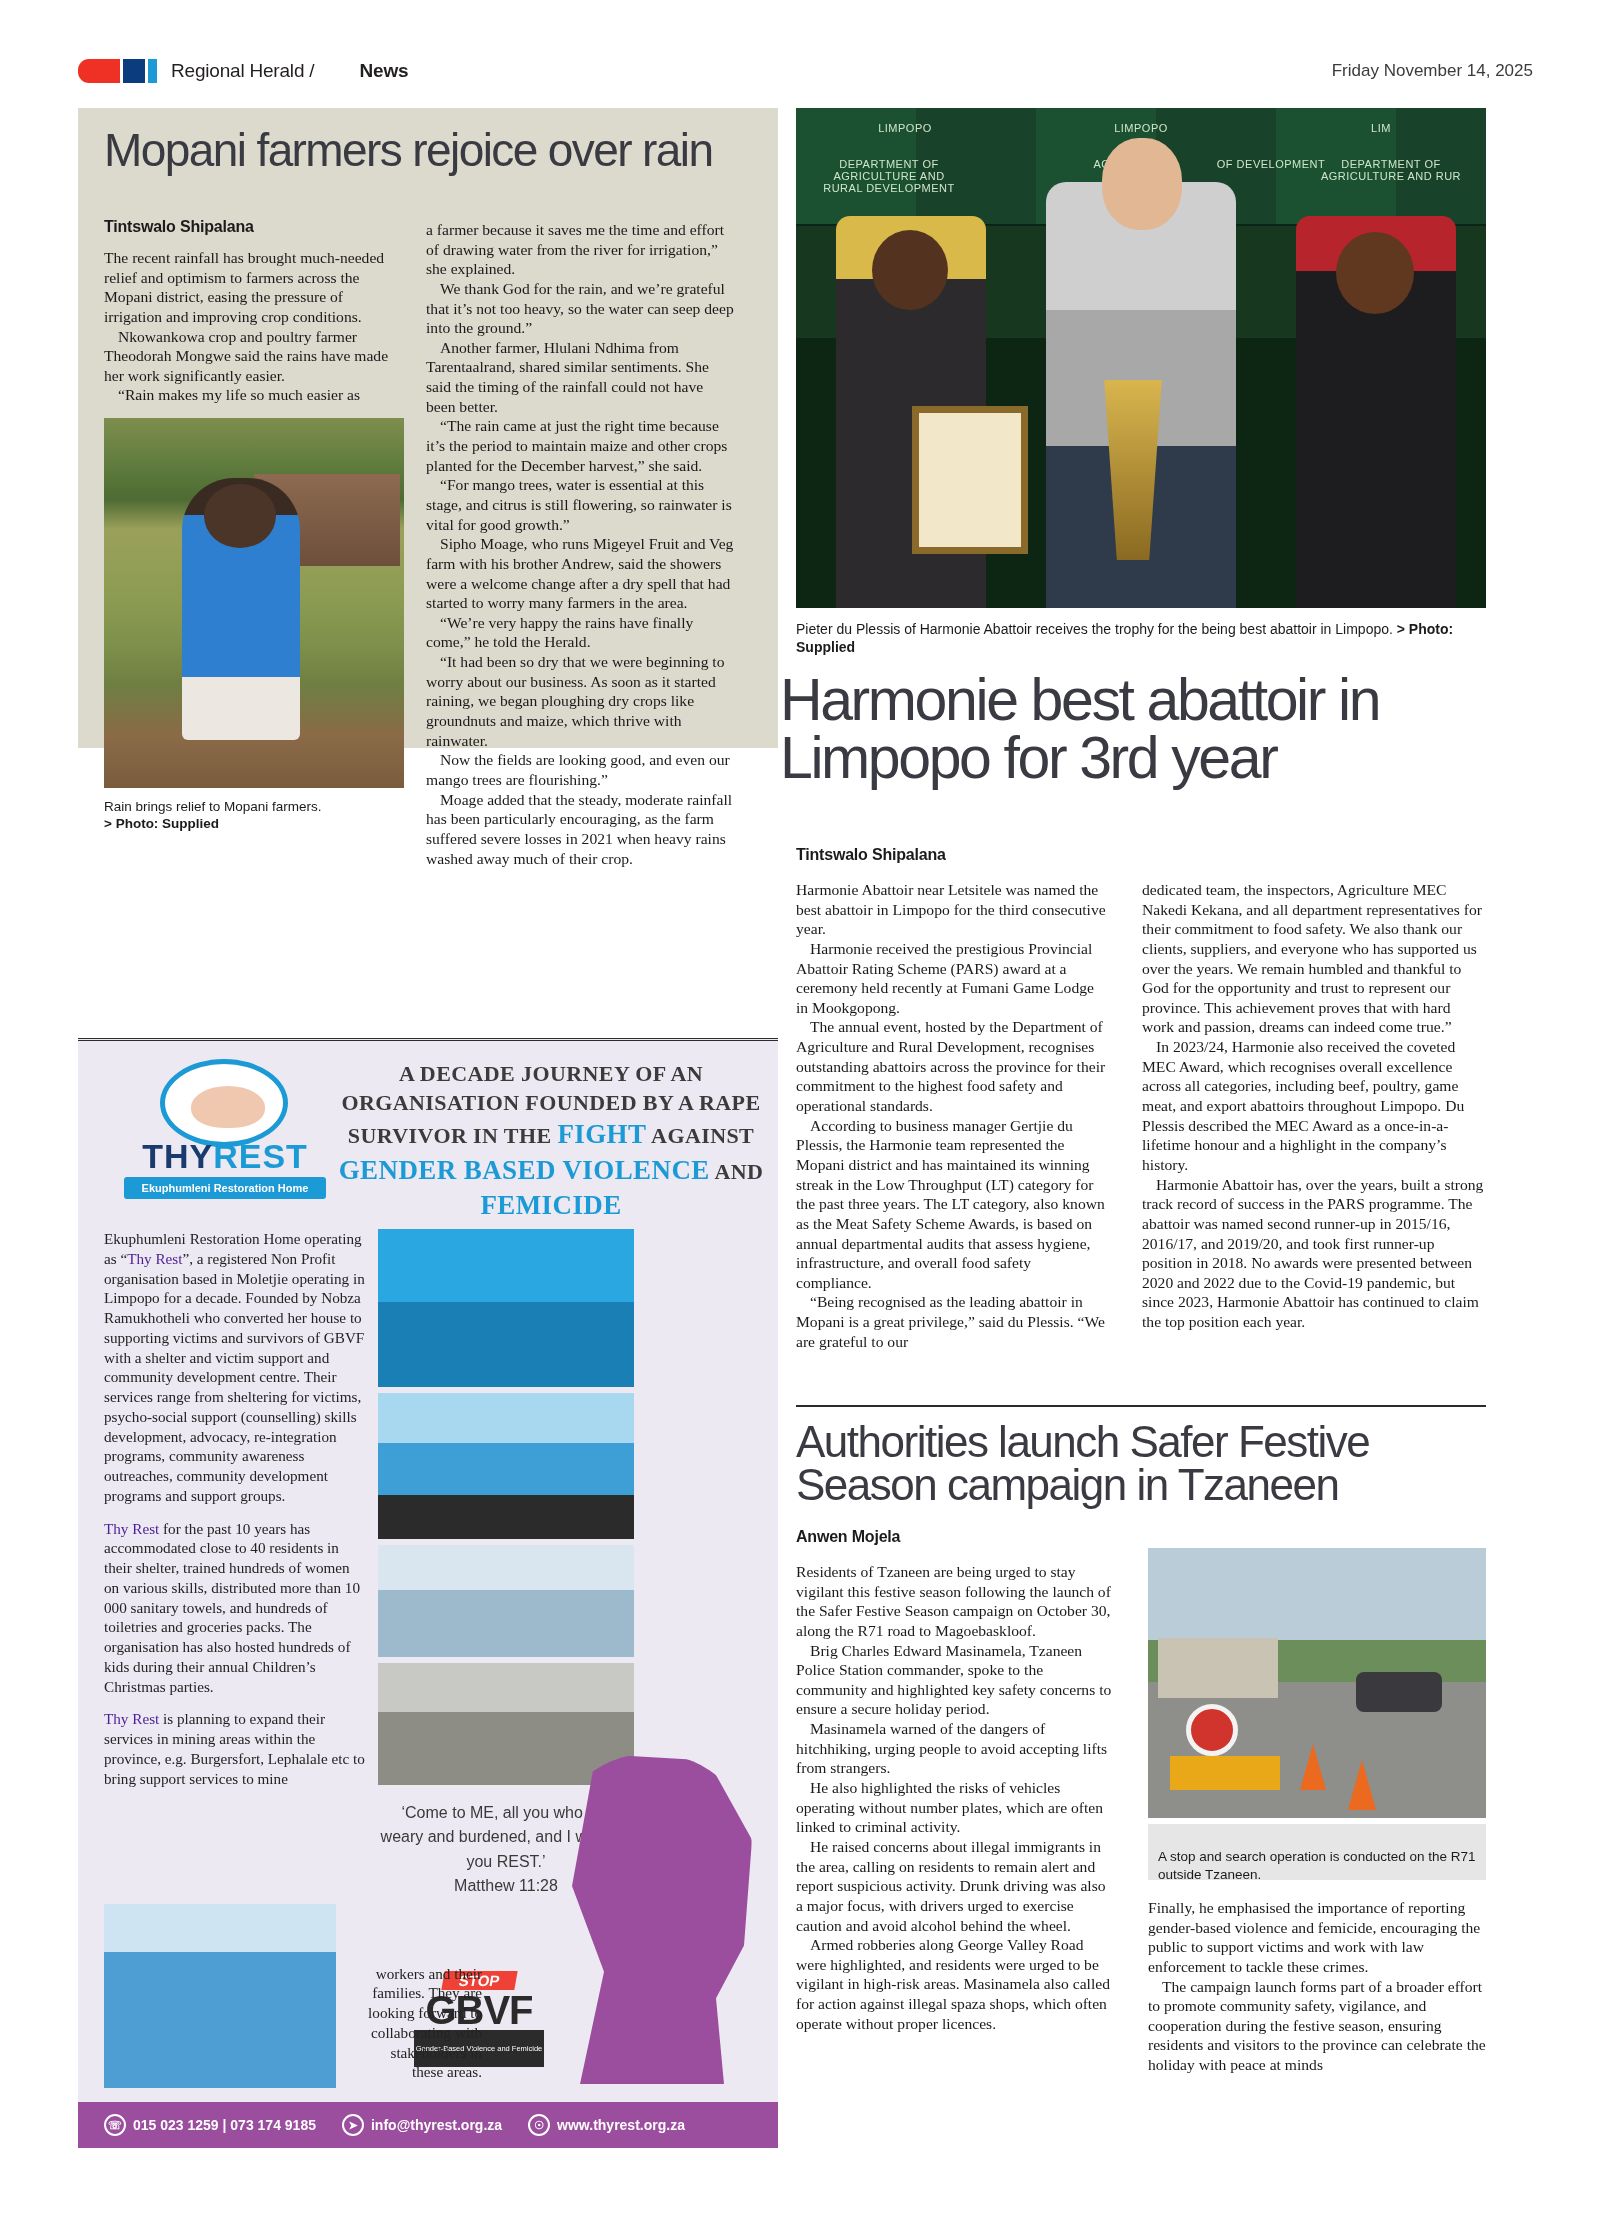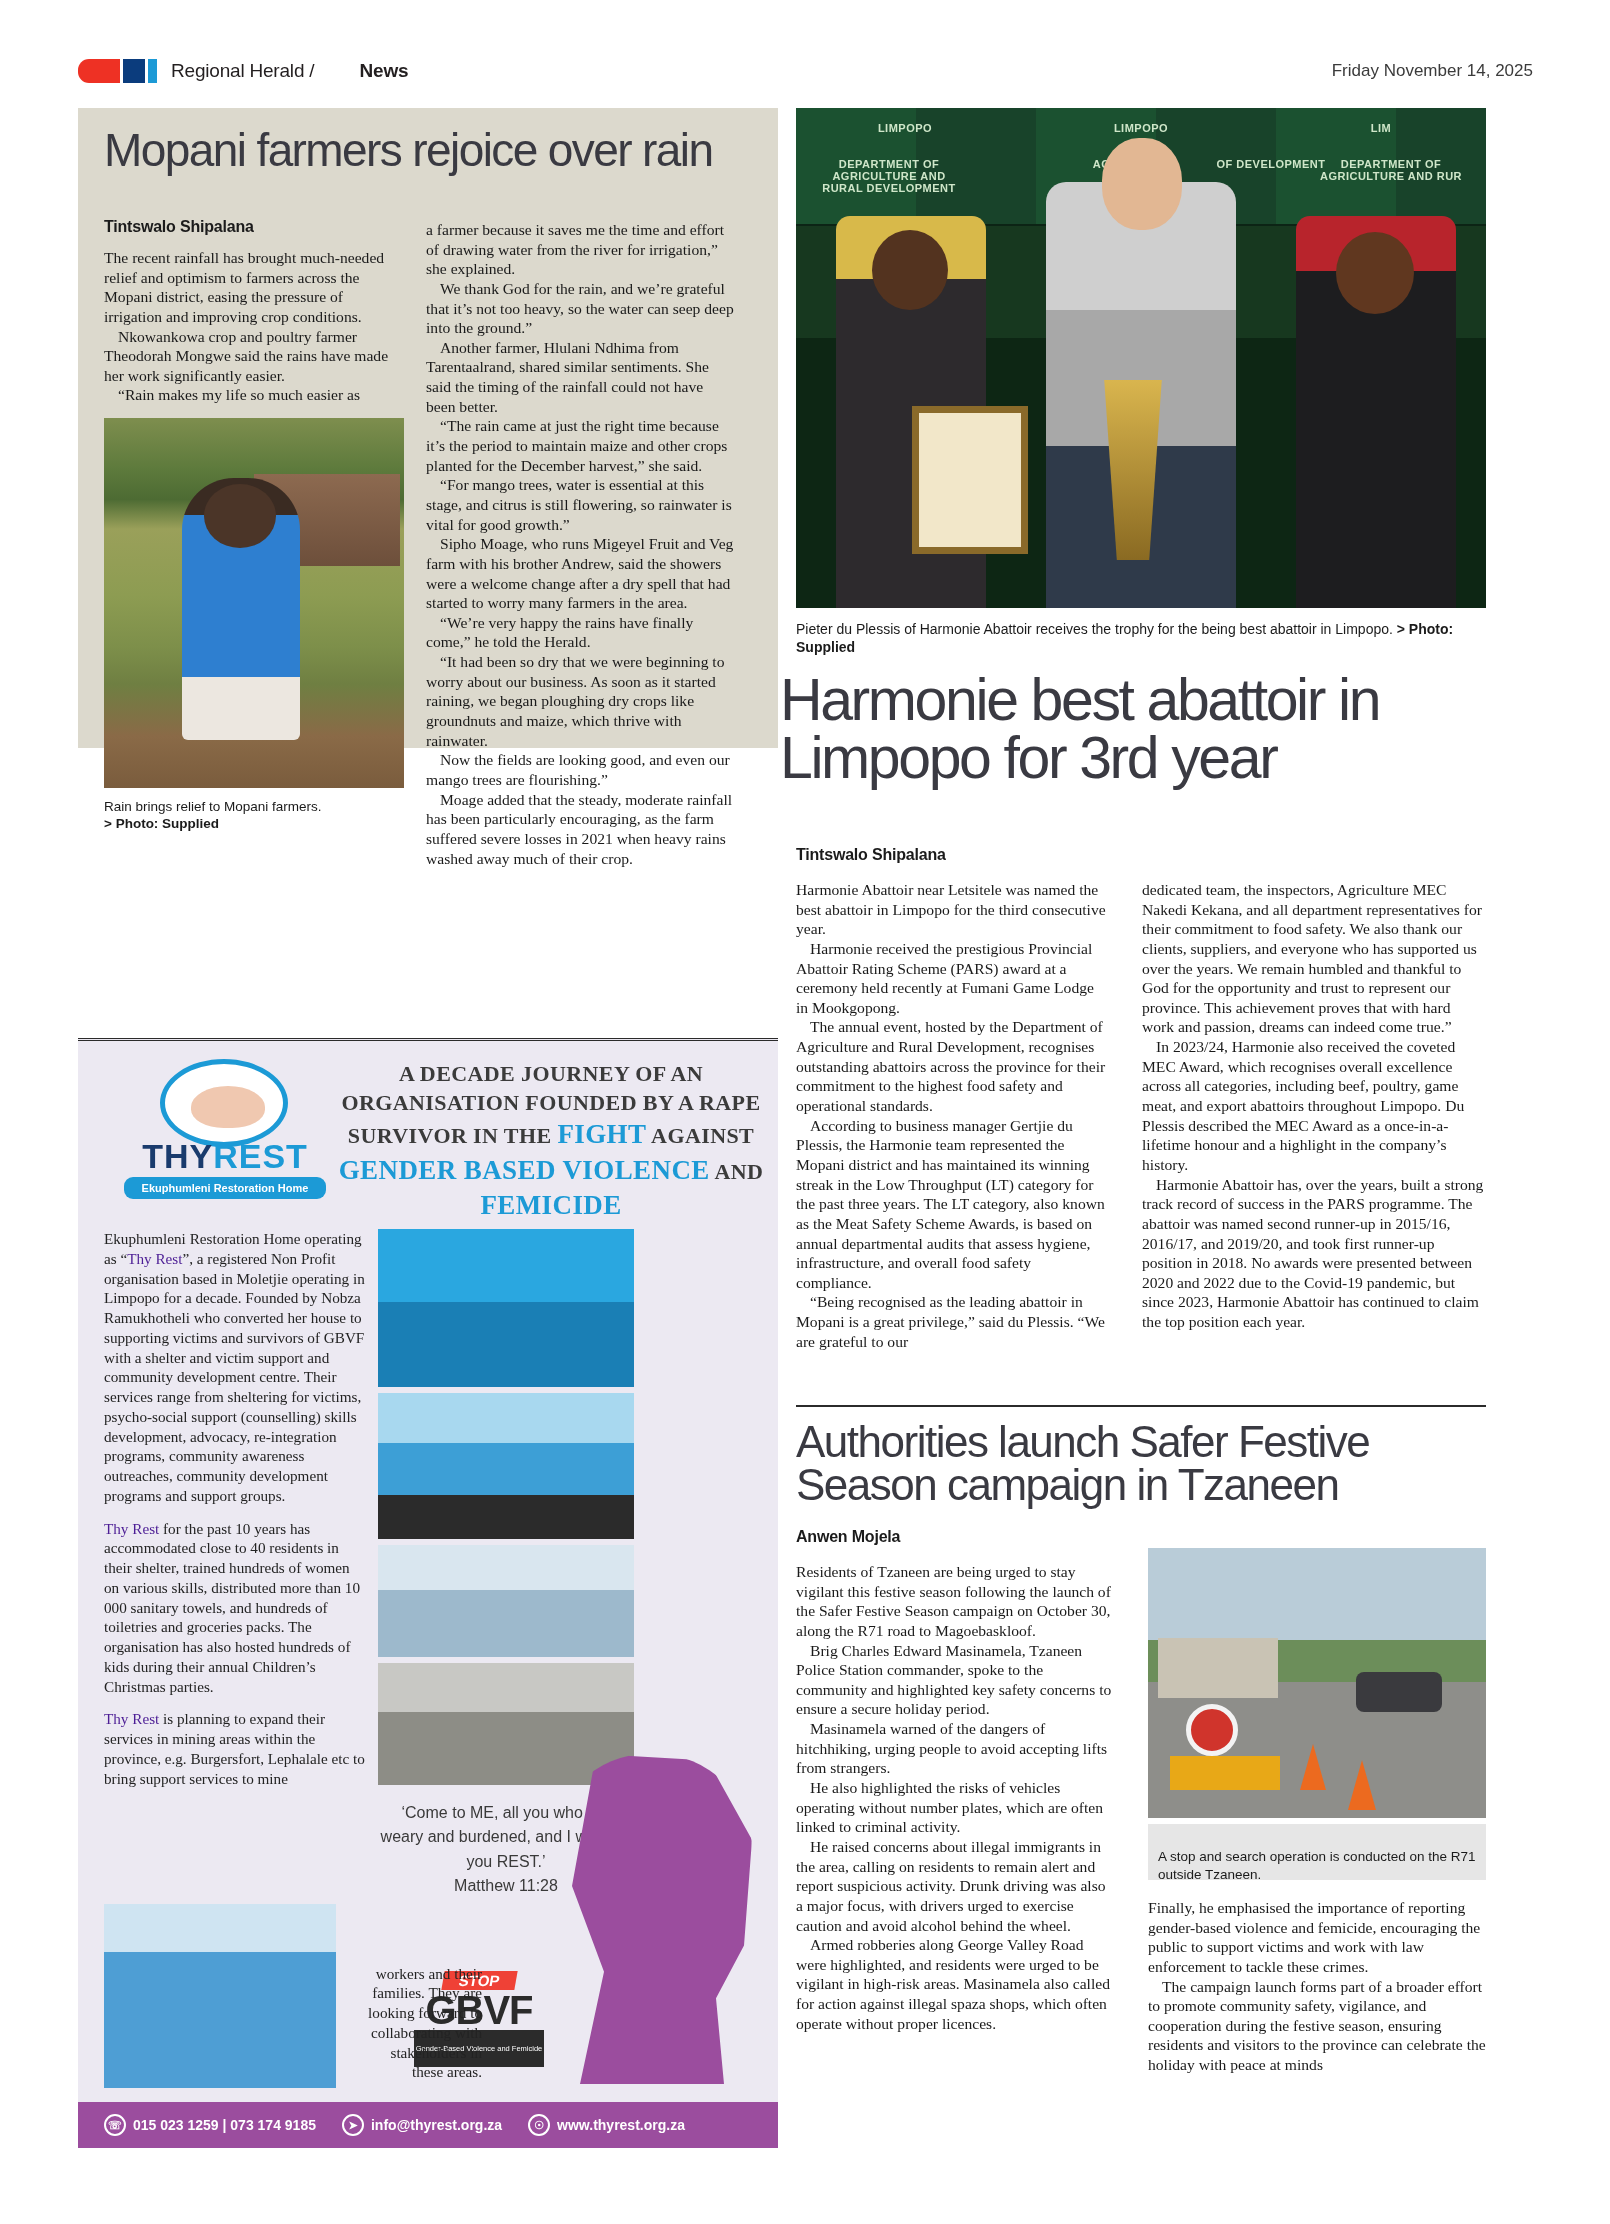--- a/index.html
+++ b/index.html
@@ -88,21 +88,20 @@
   .harm-photo {
     position: absolute; left: 796px; top: 108px; width: 690px; height: 500px;
     background:
       linear-gradient(180deg,#1d4a2a 0 22%,#17381f 22% 46%,#0d2614 46% 100%);
     overflow: hidden;
   }
   .harm-photo .banner {
     position:absolute; left:0; right:0; top:0; height:118px;
     background: repeating-linear-gradient(90deg,#1b5130 0 120px,#18432a 120px 240px);
     border-bottom: 2px solid #0c2415;
-    font-weight: bold;
   }
   .harm-photo .banner span {
     position:absolute; top:14px; font-family:"Liberation Sans",sans-serif;
     font-size:11px; color:#cfe6c9; letter-spacing:.5px; text-align:center; width:150px;
   }
   .harm-photo .p1 { position:absolute; left:40px; top:108px; width:150px; height:392px;
     background:linear-gradient(180deg,#d8b94a 0 16%,#2d2a2d 16% 100%); border-radius:14px 14px 0 0;}
   .harm-photo .p1::after{content:"";position:absolute;left:36px;top:14px;width:76px;height:80px;background:#53331f;border-radius:50%;}
   .harm-photo .p2 { position:absolute; left:250px; top:74px; width:190px; height:426px;
     background:linear-gradient(180deg,#cfcfcf 0 30%,#a8a8a8 30% 62%,#2f3a4a 62% 100%); border-radius:20px 20px 0 0;}
@@ -169,21 +168,21 @@
   .ad-logo .disc { position:absolute; left:60px; top:0; width:128px; height:88px; background:#ffffff; border:5px solid #1c9ad6; border-radius:50%; }
   .ad-logo .disc::after { content:""; position:absolute; left:26px; top:22px; width:74px; height:42px; background:#f0c8b0; border-radius:50% 50% 44% 44%; }
   .ad-logo .word {
     position:absolute; left:6px; top:78px; width:238px; text-align:center;
     font-family:"Liberation Sans",sans-serif; font-weight:700; font-size:34px;
     color:#1a3b6d; letter-spacing:1px;
   }
   .ad-logo .word em { font-style:normal; color:#1c9ad6; }
   .ad-logo .sub {
     position:absolute; left:24px; top:118px; width:202px; height:22px;
-    background:#1c9ad6; border-radius:9px; color:#ffffff; text-align:center;
+    background:#1c9ad6; border-radius:3px; color:#ffffff; text-align:center;
     font-family:"Liberation Sans",sans-serif; font-weight:700; font-size:11px; line-height:22px;
   }
   .ad-head {
     position:absolute; left:258px; top:18px; width:430px; text-align:center;
     font-family:"Liberation Serif", serif; font-weight:700;
     font-size:22px; line-height:1.32; color:#3b3b3b; letter-spacing:.4px;
   }
   .ad-head .hi { color:#1c9ad6; font-size:27px; }
   .ad-col {
     position:absolute; left:26px; top:188px; width:262px;

